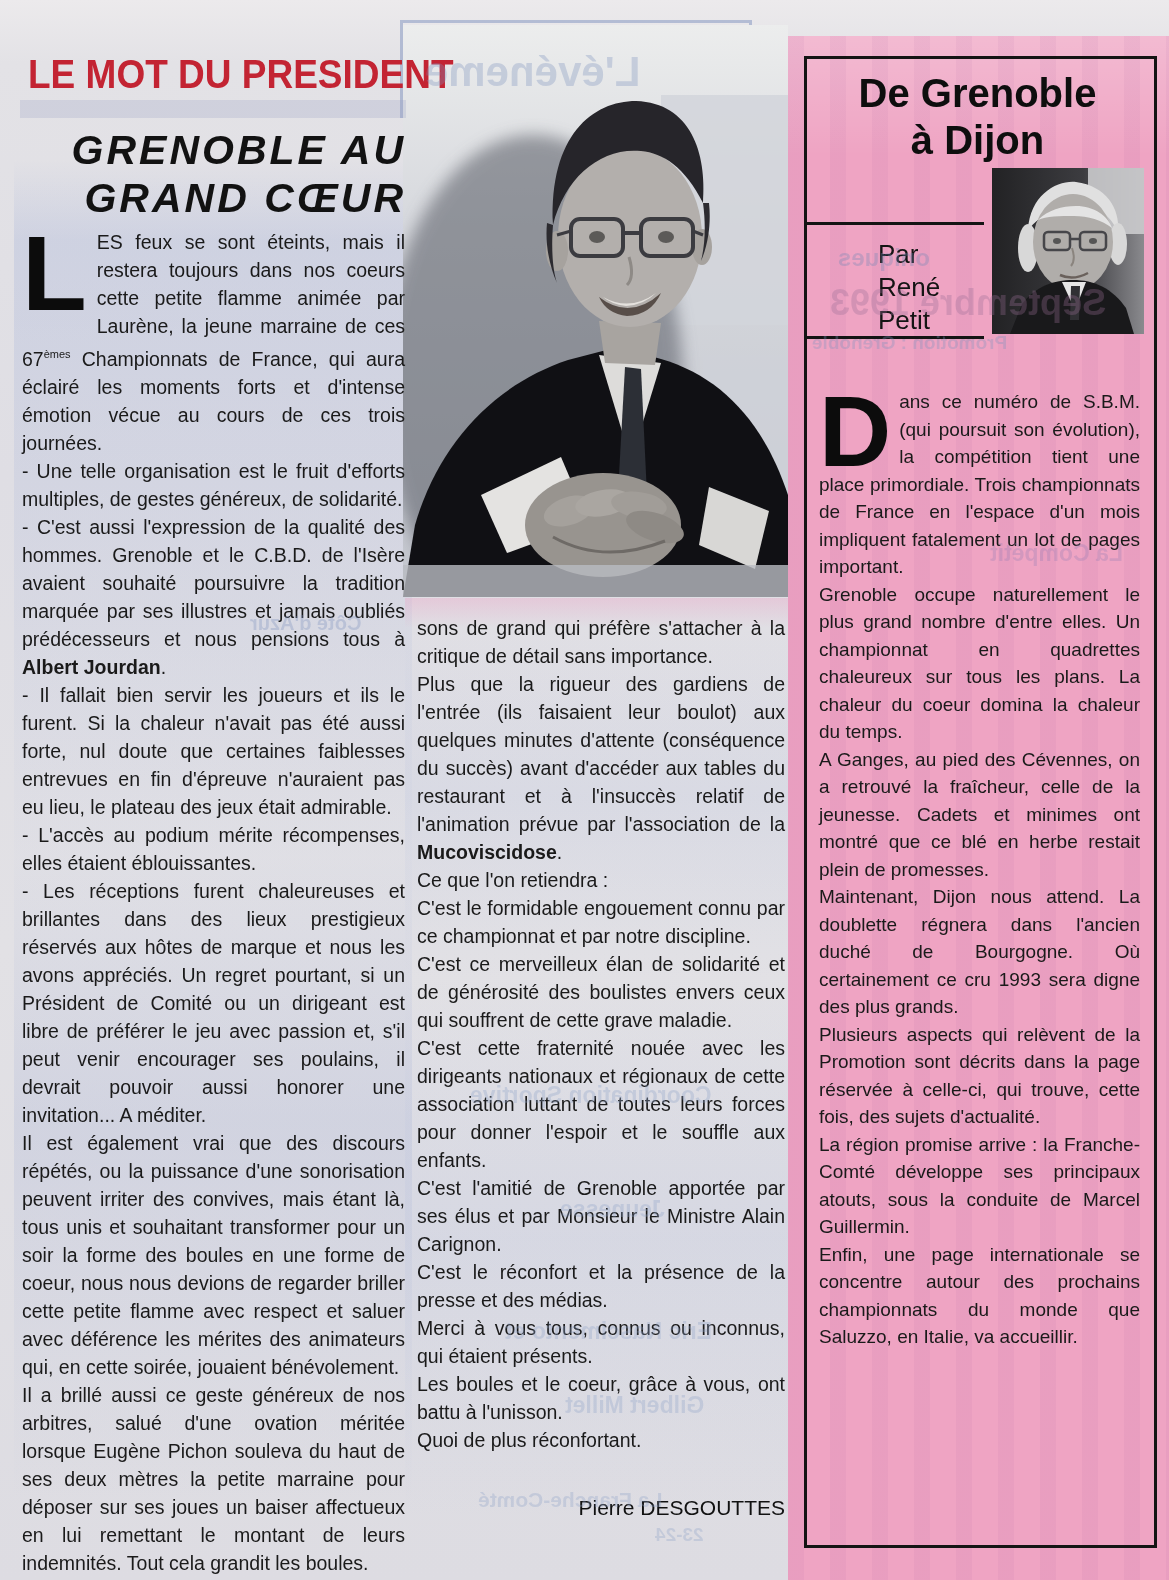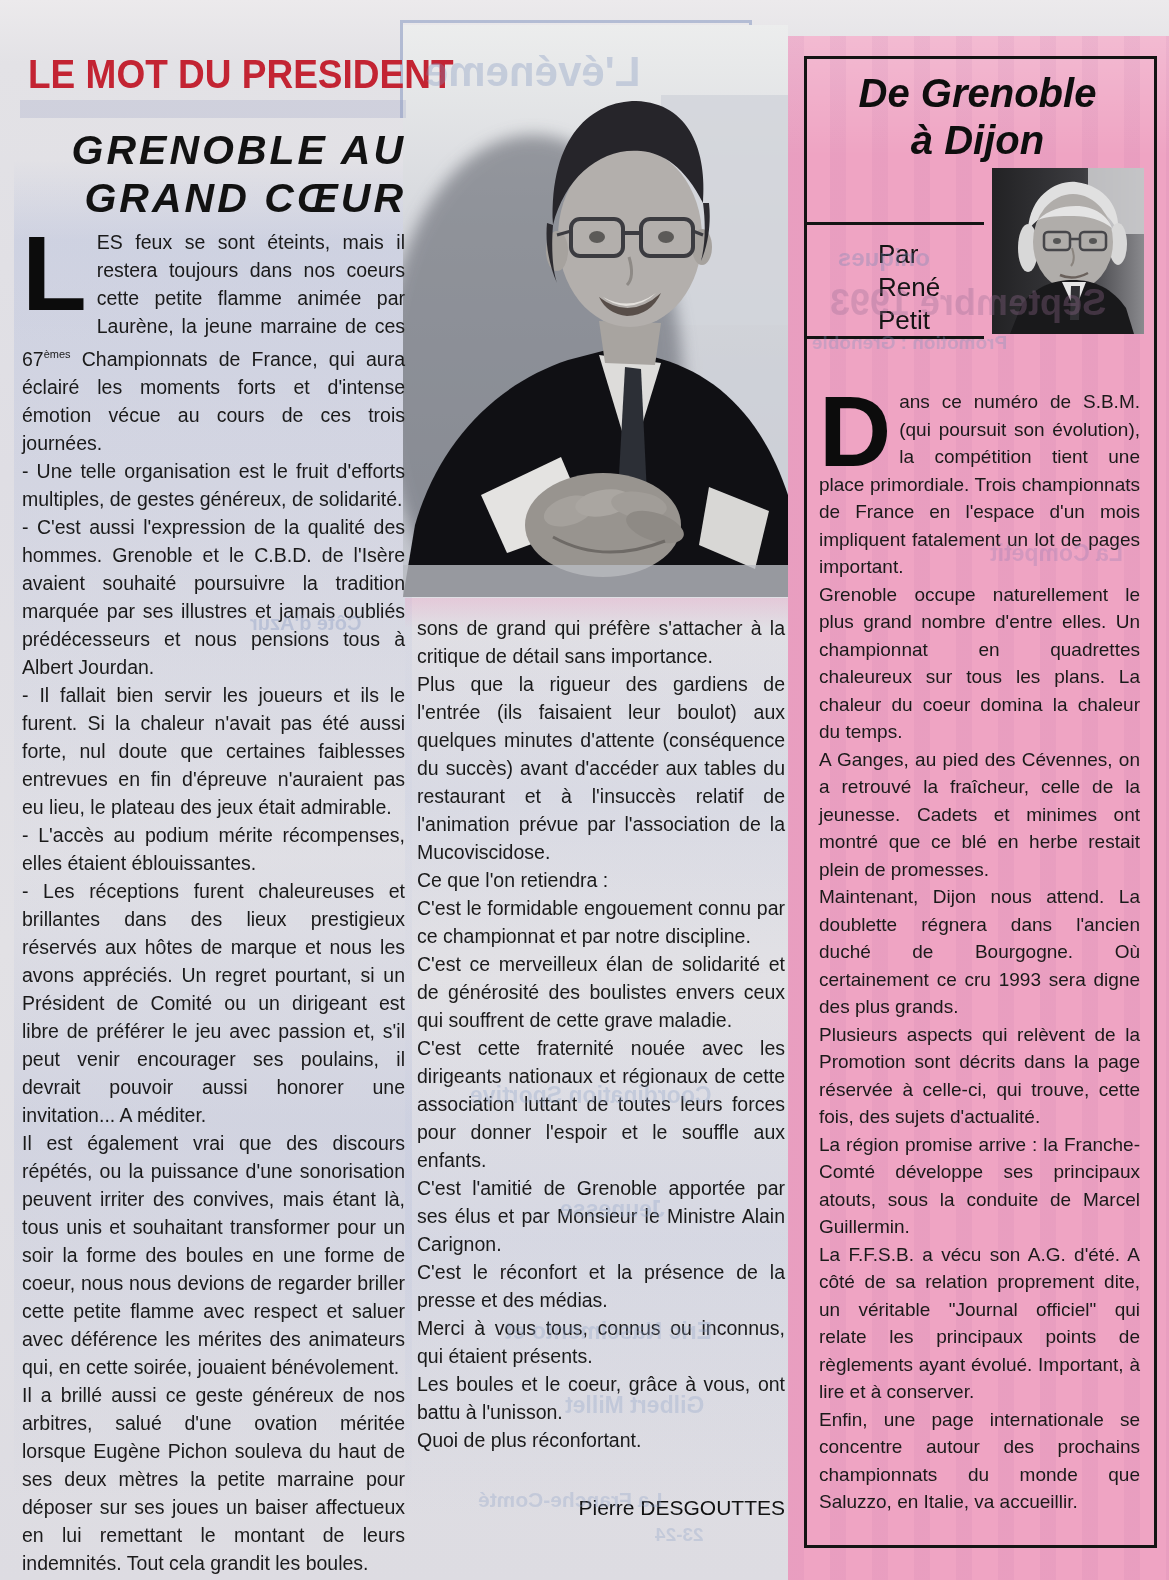--- a/index.html
+++ b/index.html
@@ -21,21 +21,21 @@
     font-size:41px;line-height:48px;font-weight:bold;letter-spacing:3px;color:#121212;font-style:italic;
   }
   .col-text{
     position:absolute;text-align:justify;color:#1a1a1a;
     font-size:19.5px;line-height:28px;
   }
   #col1-text{left:22px;top:228px;width:383px;}
   #col2-text{left:417px;top:614px;width:368px;}
   #col3-text{left:819px;top:388px;width:321px;font-size:19px;line-height:27.5px;}
   .para{margin:0;}
-  .b{font-weight:normal;}
+  .b{font-weight:bold;}
   .sup{vertical-align:super;font-size:11px;}
   .dropcap{
     float:left;font-weight:bold;color:#0c0c0c;
     font-size:106px;line-height:82px;margin:4px 10px 0 0;
   }
   #col3-text .dropcap{font-size:100px;line-height:78px;margin:4px 8px 0 0;}
   .signature{
     position:absolute;left:417px;top:1496px;width:368px;text-align:right;
     font-size:21px;font-weight:normal;color:#111;padding-right:6px;
   }
@@ -51,21 +51,21 @@
     background:#efa4c3;
     background-image:repeating-linear-gradient(90deg,rgba(150,80,150,.07) 0 16px,rgba(0,0,0,0) 16px 42px),
       linear-gradient(180deg,rgba(255,255,255,.25) 0,rgba(0,0,0,0) 120px);
   }
   .pink-box{
     position:absolute;left:804px;top:56px;width:347px;height:1486px;
     border:3px solid #141414;
   }
   .pink-title{
     position:absolute;left:806px;top:70px;width:343px;text-align:center;
-    font-size:40px;line-height:47px;font-weight:bold;font-style:italic;color:#0e0e0e;
+    font-size:40px;line-height:47px;font-weight:bold;color:#0e0e0e;
   }
   .byline-rule{position:absolute;height:3px;background:#141414;width:178px;left:806px;}
   #rule-top{top:222px;}
   #rule-bottom{top:336px;}
   .byline{
     position:absolute;left:830px;top:238px;width:150px;
     font-size:26px;line-height:33px;color:#141414;margin-left:48px;
   }
   .photo-portrait{position:absolute;left:992px;top:168px;width:152px;height:166px;}
   
@@ -216,21 +216,20 @@
     <polygon points="79,118 88,118 87,152 78,152" fill="#303034"></polygon>
   </svg>
 
   <div class="col-text" id="col3-text">
       <p class="para"><span class="dropcap">D</span><span>ans ce numéro de S.B.M. (qui poursuit son évolution), la compétition tient une place primordiale. Trois championnats de France en l'espace d'un mois impliquent fatalement un lot de pages important.</span></p>
       <p class="para"><span>Grenoble occupe naturellement le plus grand nombre d'entre elles. Un championnat en quadrettes chaleureux sur tous les plans. La chaleur du coeur domina la chaleur du temps.</span></p>
       <p class="para"><span>A Ganges, au pied des Cévennes, on a retrouvé la fraîcheur, celle de la jeunesse. Cadets et minimes ont montré que ce blé en herbe restait plein de promesses.</span></p>
       <p class="para"><span>Maintenant, Dijon nous attend. La doublette régnera dans l'ancien duché de Bourgogne. Où certainement ce cru 1993 sera digne des plus grands.</span></p>
       <p class="para"><span>Plusieurs aspects qui relèvent de la Promotion sont décrits dans la page réservée à celle-ci, qui trouve, cette fois, des sujets d'actualité.</span></p>
       <p class="para"><span>La région promise arrive : la Franche-Comté développe ses principaux atouts, sous la conduite de Marcel Guillermin.</span></p>
-      <p class="para"><span>La F.F.S.B. a vécu son A.G. d'été. A côté de sa relation proprement dite, un véritable "Journal officiel" qui relate les principaux points de règlements ayant évolué. Important, à lire et à conserver.</span></p>
       <p class="para"><span>Enfin, une page internationale se concentre autour des prochains championnats du monde que Saluzzo, en Italie, va accueillir.</span></p>
     </div>
 
   <div></div>
 
 <span class="ghost mir" style="left: 425px; top: 48px; font-size: 42px; color: rgb(125, 146, 189);">L'événeme</span>
     <span class="ghost mir" style="left: 830px; top: 282px; font-size: 36px; color: rgb(154, 111, 150);">Septembre 1993</span>
     <span class="ghost mir" style="left: 838px; top: 244px; font-size: 24px; color: rgb(111, 134, 181);">oniques</span>
     <span class="ghost mir" style="left: 812px; top: 332px; font-size: 19px; color: rgb(125, 146, 189);">Promotion : Grenoble</span>
     <span class="ghost mir" style="left: 990px; top: 540px; font-size: 23px; color: rgb(154, 127, 181);">La Compétit</span>

